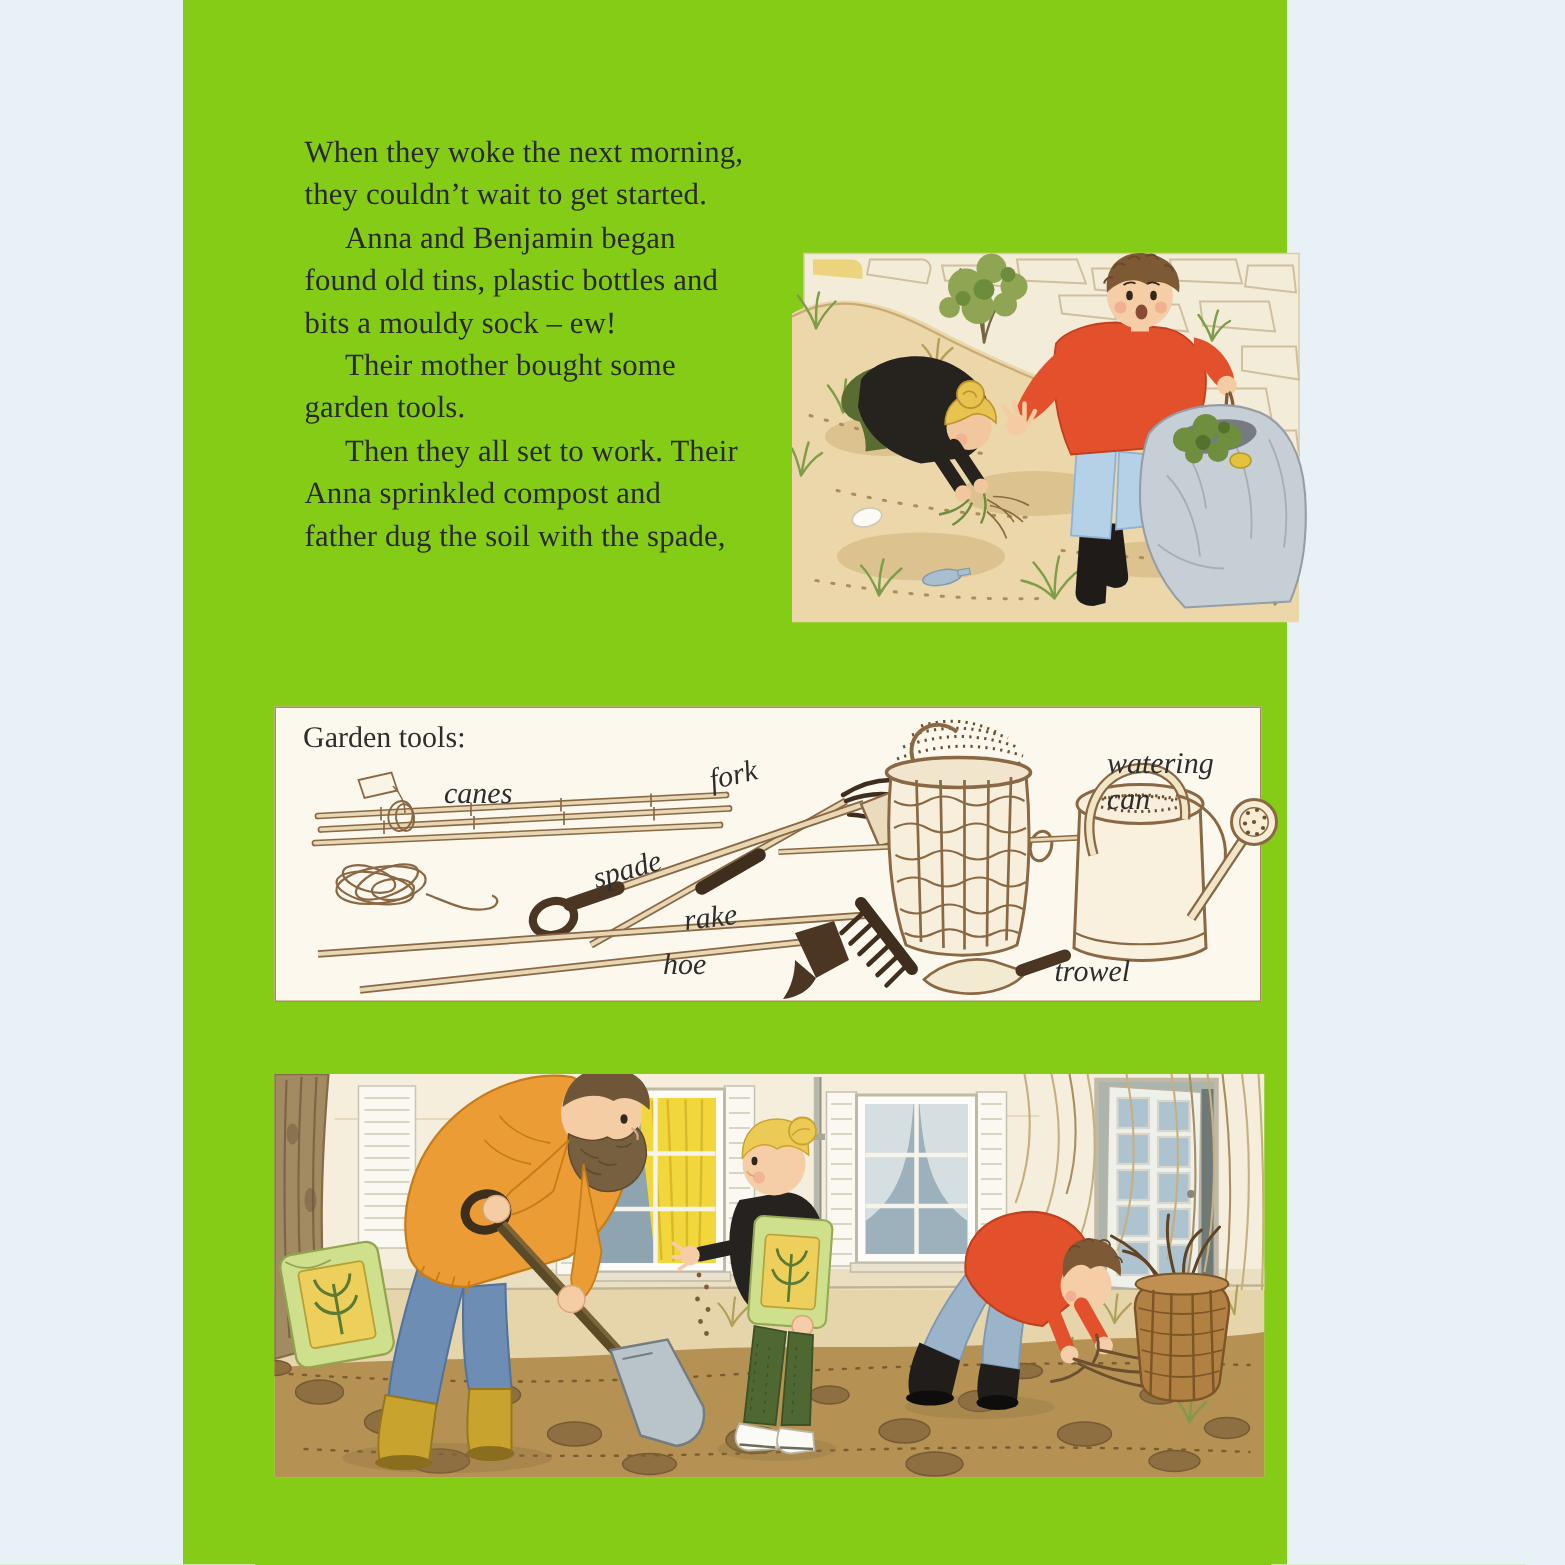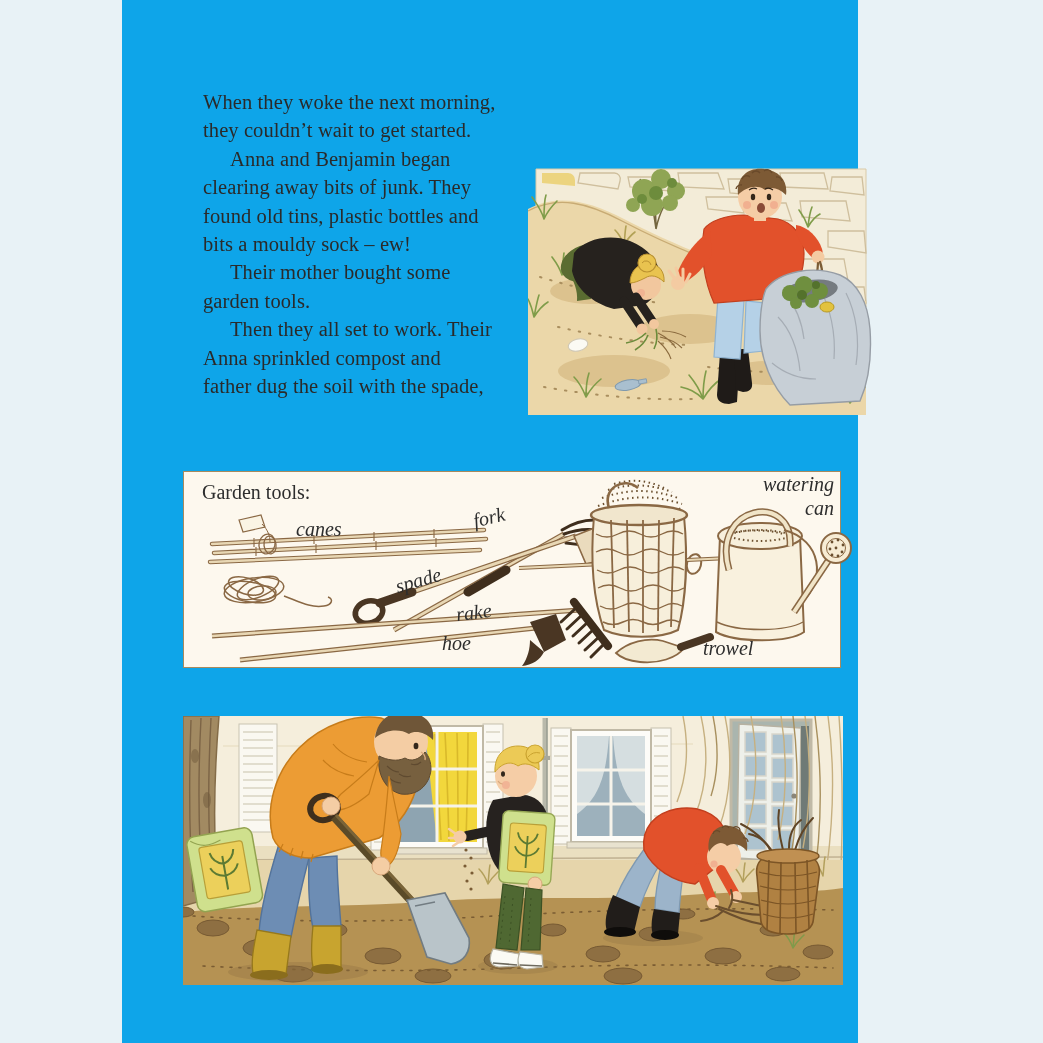--- a/index.html
+++ b/index.html
@@ -1,53 +1,52 @@
 <!DOCTYPE html>
 <html><head>
 <meta charset="utf-8">
 <style>
   html,body{margin:0;padding:0;background:#e8f2f6;}
   .stage{position:relative;width:1043px;height:1043px;background:#e8f2f6;overflow:hidden;
          font-family:"Liberation Serif", serif;}
-  .paper{position:absolute;left:122px;top:0;width:736px;height:1043px;background:#0ea5e9;}
+  .paper{position:absolute;left:122px;top:0;width:736px;height:1043px;background:#84cc16;}
   
   .story{position:absolute;left:81px;top:88px;width:330px;color:#2a2a2a;
          font-size:20.5px;line-height:28.4px;letter-spacing:0.1px;}
   .story .line{white-space:nowrap;}
   .story .indent{padding-left:27px;}
   
   .illo-top{position:absolute;left:406px;top:167px;width:350px;height:248px;}
   
   .tools-panel{position:absolute;left:61px;top:471px;width:656px;height:195px;
                background:#fdf8ee;border:1.5px solid #a88a5e;box-sizing:content-box;}
   .tools-art{position:absolute;left:0;top:0;width:656px;height:195px;overflow:visible;}
   .tools-title{position:absolute;left:18px;top:9px;font-size:20px;color:#2d2d2d;}
   .tool-label{position:absolute;font-style:italic;font-size:20px;color:#2d2d2d;white-space:nowrap;}
   .lbl-canes{left:112px;top:46px;}
   .lbl-fork{left:289px;top:34px;transform:rotate(-13deg);}
   .lbl-spade{left:211px;top:97px;transform:rotate(-16deg);}
   .lbl-rake{left:272px;top:129px;transform:rotate(-7deg);}
   .lbl-hoe{left:258px;top:160px;}
   .lbl-trowel{left:519px;top:165px;}
-  .lbl-wcan{right:6px;top:0;width:96px;text-align:right;line-height:1.2;white-space:normal;}
+  .lbl-wcan{right:6px;top:25px;width:96px;line-height:1.2;white-space:normal;}
   
   .illo-bottom{position:absolute;left:61px;top:716px;width:660px;height:269px;}
   svg{display:block;}
 </style>
 </head>
 <body>
 
 <div class="stage">
  <div class="paper">
 
   <div class="story">
     <div class="line">When they woke the next morning,</div>
     <div class="line">they couldn’t wait to get started.</div>
     <div class="line indent">Anna and Benjamin began</div>
-    <div class="line">clearing away bits of junk. They</div>
     <div class="line">found old tins, plastic bottles and</div>
     <div class="line">bits a mouldy sock – ew!</div>
     <div class="line indent">Their mother bought some</div>
     <div class="line">garden tools.</div>
     <div class="line indent">Then they all set to work. Their</div>
     <div class="line">Anna sprinkled compost and</div>
     <div class="line">father dug the soil with the spade,</div>
   </div>
 
   <svg class="illo-top" viewBox="0 0 350 248">

